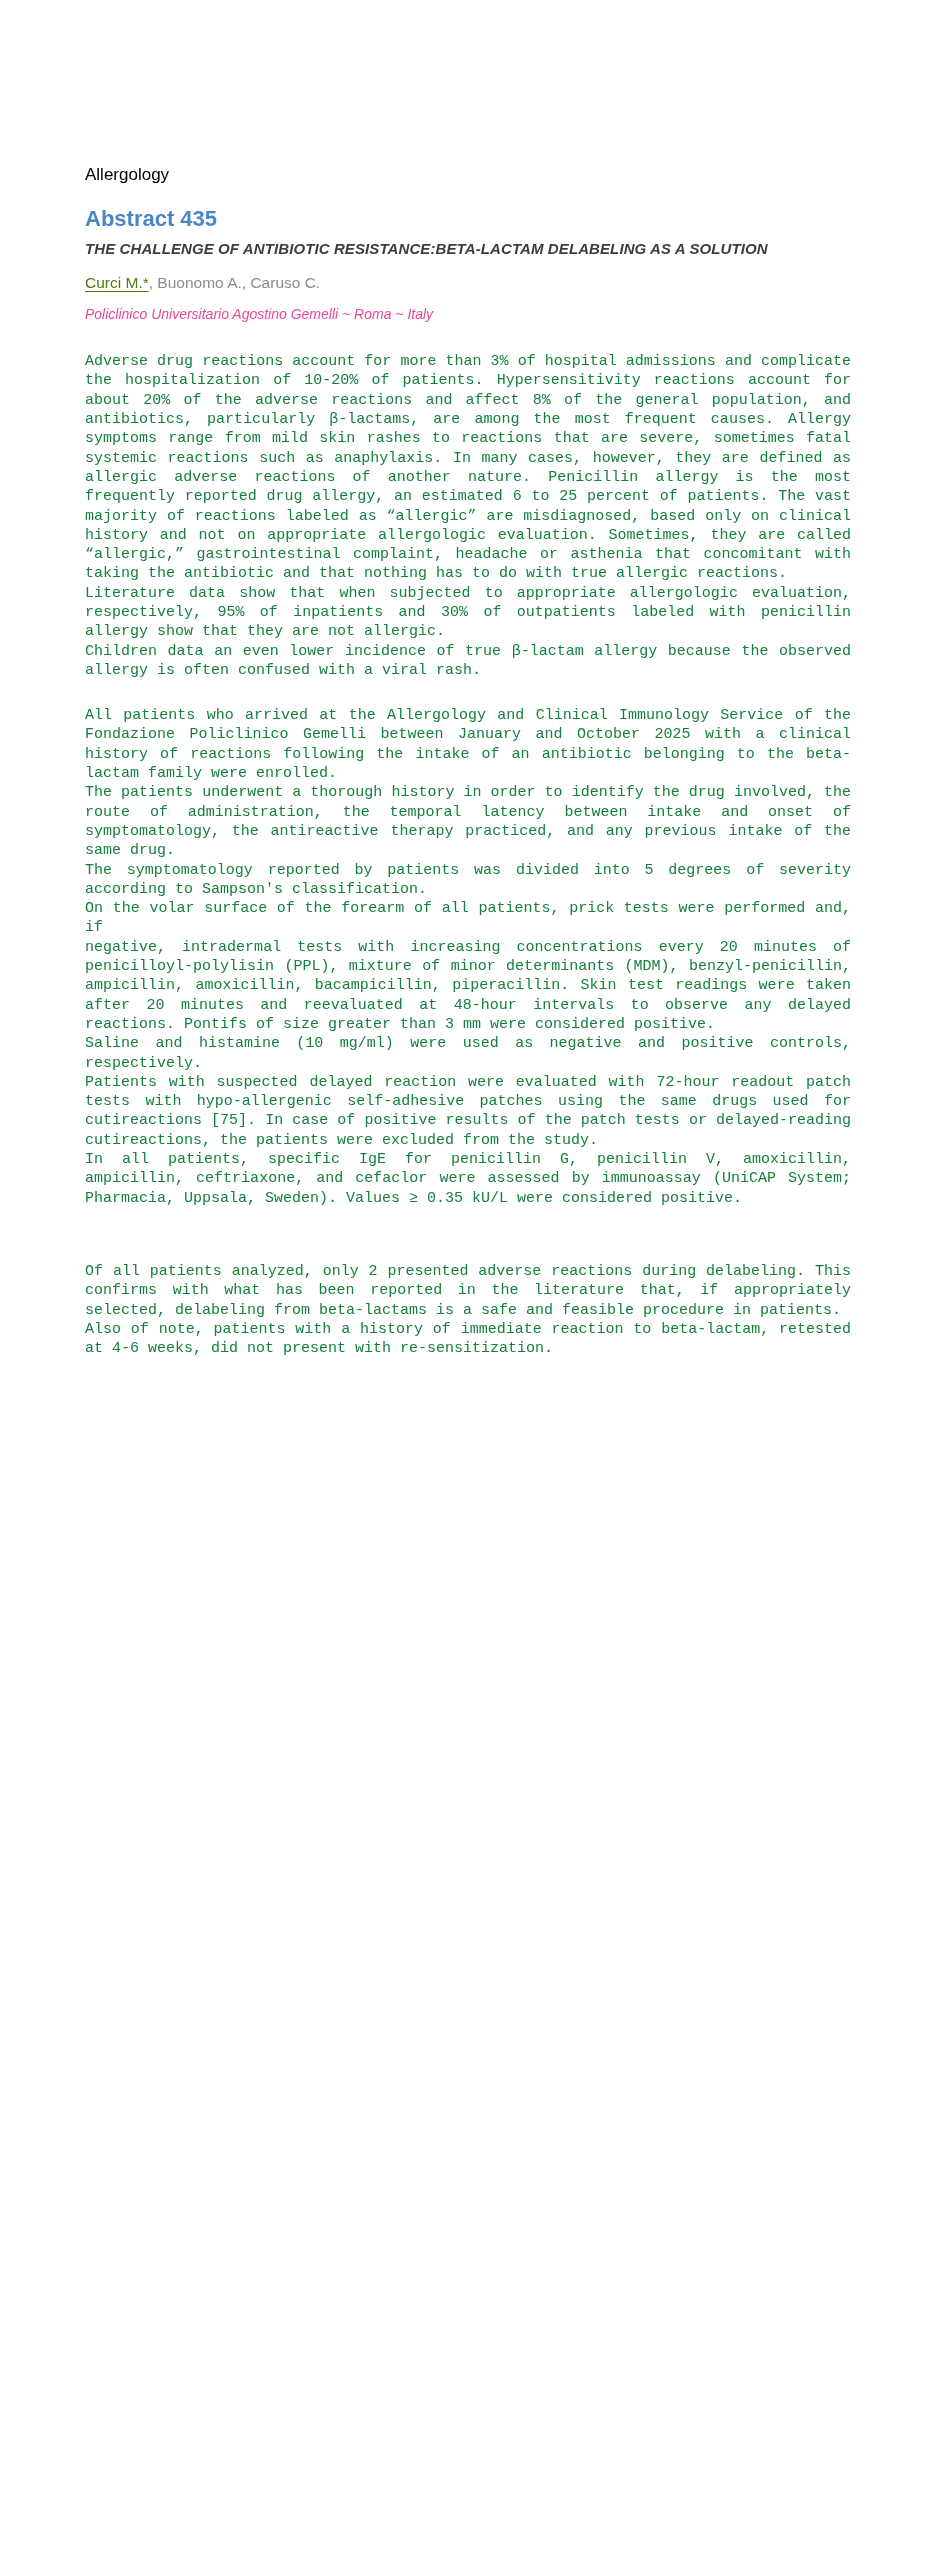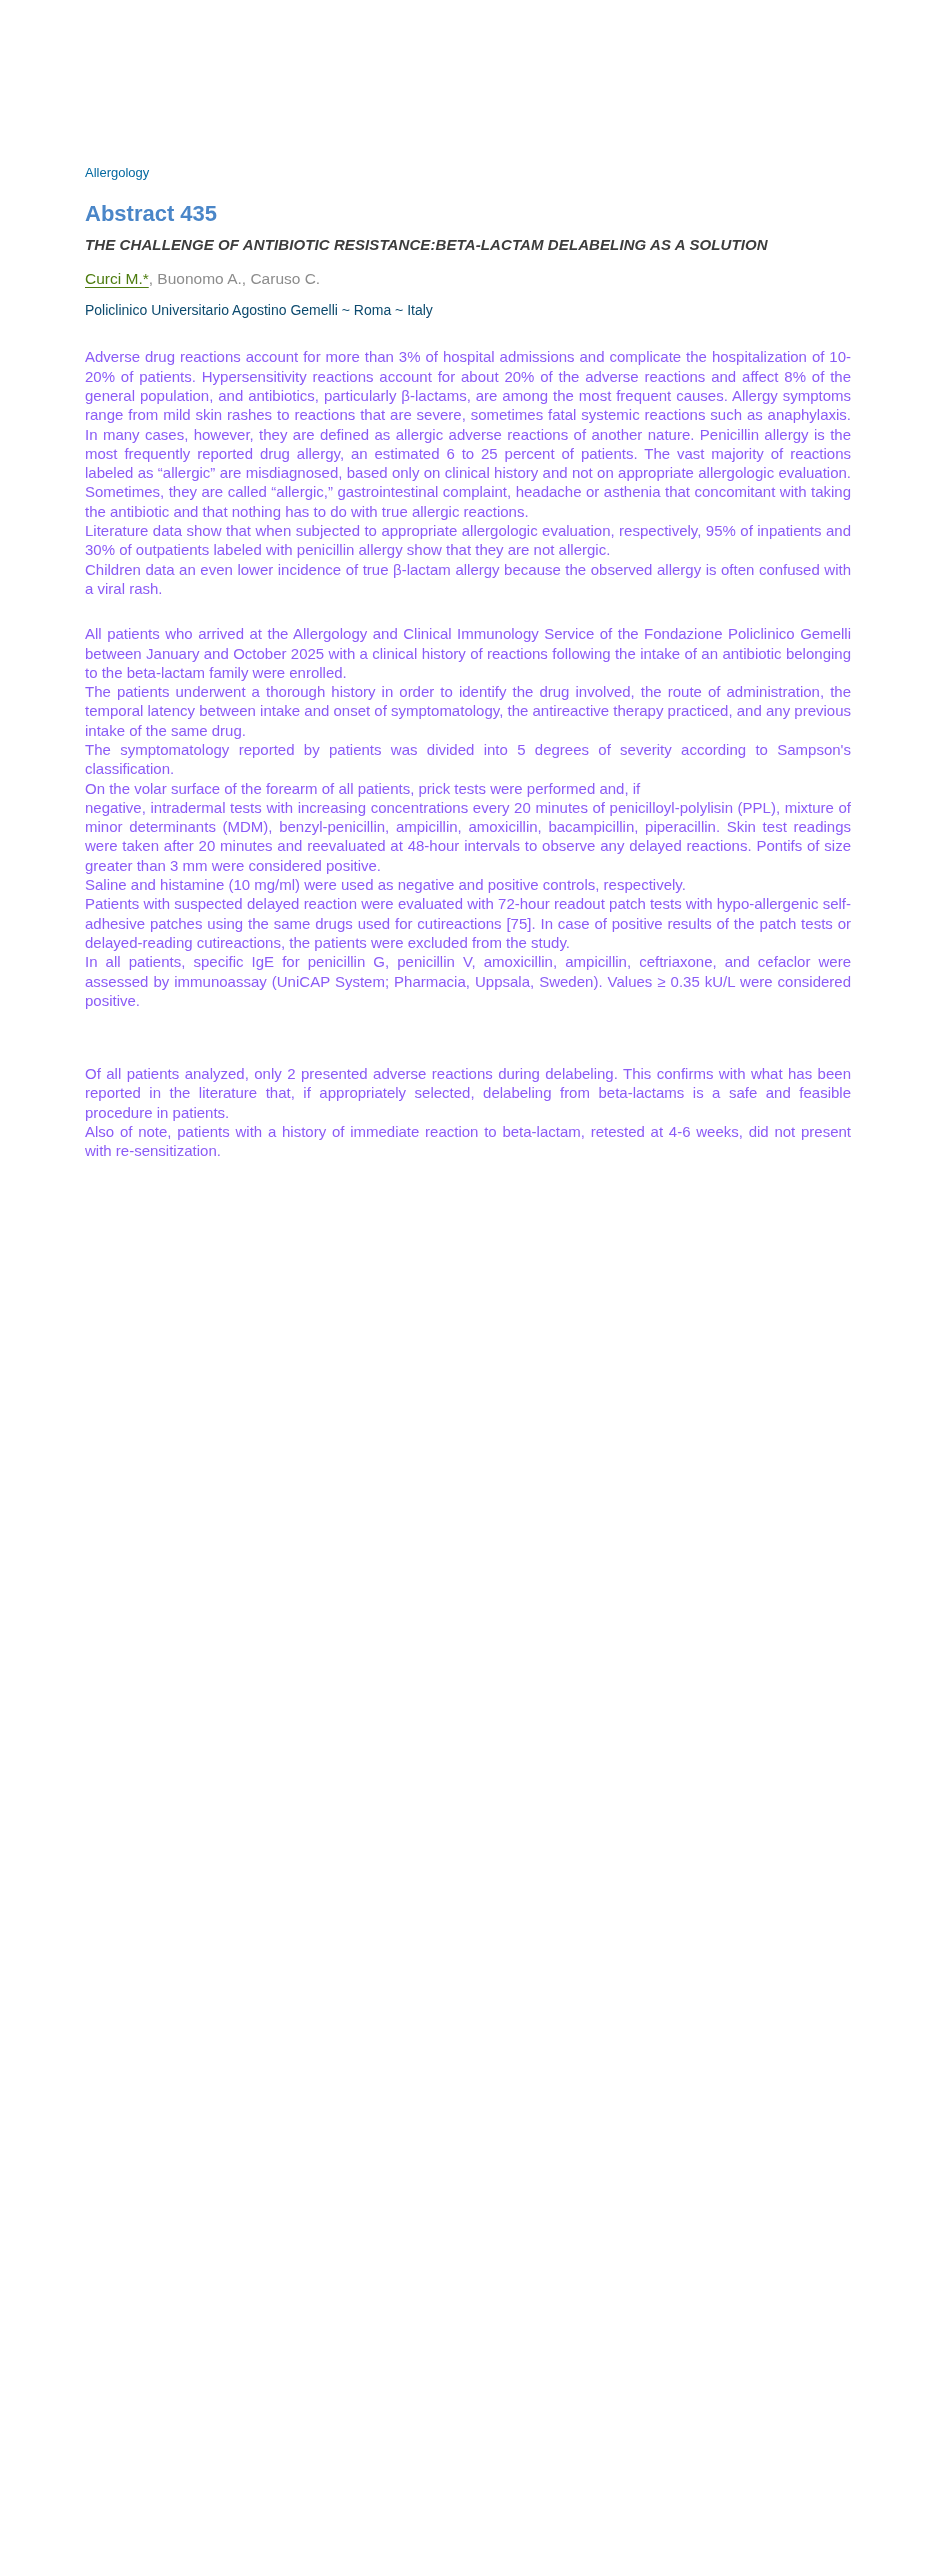--- a/index.html
+++ b/index.html
@@ -12,23 +12,23 @@
     height: 2651px;
     font-family: "Liberation Sans", sans-serif;
     overflow: hidden;
   }
   .page {
     box-sizing: border-box;
     width: 937px;
     padding: 165px 86px 0 85px;
   }
   .category {
-    font-size: 13px;
+    font-size: 17px;
     line-height: 1.2;
-    color: #0369a1;
+    color: #000000;
   }
   .abstract-no {
     margin: 21.6px 0 0 0;
     font-size: 22px;
     line-height: 1.1;
     font-weight: bold;
     color: #4a86c8;
   }
   .abstract-title {
     margin: 8.2px 0 0 0;
@@ -49,26 +49,28 @@
   .authors .presenting {
     color: #4d7c0f;
     text-decoration: underline;
     text-decoration-thickness: 1px;
     text-underline-offset: 2.6px;
   }
   .affiliation {
     margin-top: 13.4px;
     font-size: 14px;
     line-height: 1.2;
-    color: #0c4a6e;
+    font-style: italic;
+    color: #ec4899;
   }
   .section {
-    color: #8b5cf6;
+    color: #15803d;
     font-size: 15px;
     line-height: 19.3px;
+    font-family: Liberation Mono, monospace;
   }
   .sec-0 { margin-top: 29px; }
   .sec-1 { margin-top: 26px; }
   .sec-2 { margin-top: 54px; }
   .sec-3 { }
   .para {
     margin: 0;
     text-align: justify;
   }
 </style>

